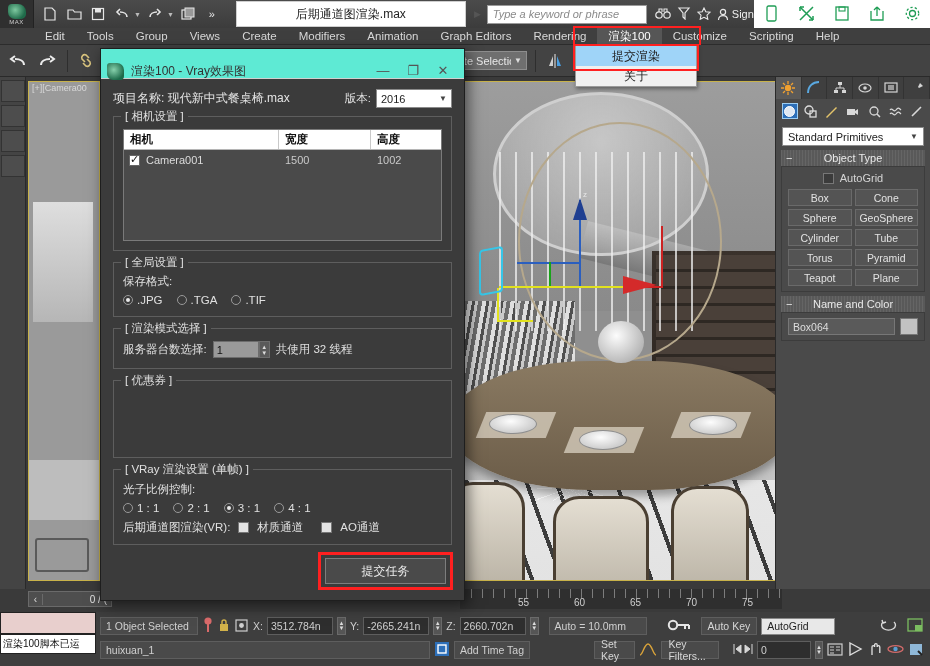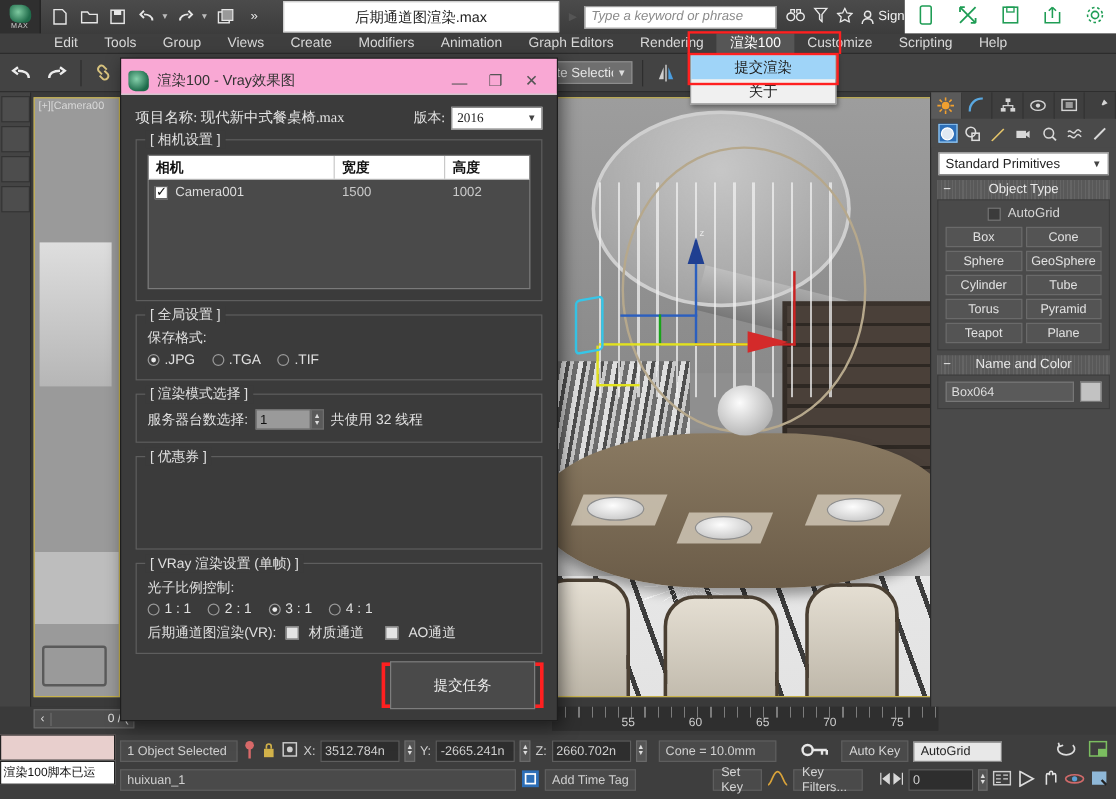--- a/index.html
+++ b/index.html
@@ -242,29 +242,29 @@
   .selfield { background:#e8e8e8; color:#222; border:1px solid #888; height:17px;
               display:flex; align-items:center; padding:0 5px; font-size:10.5px; width:74px;}
 
   
   .dialog {
     position:absolute; left:100px; top:48px; width:365px; height:553px;
     background:#3b3b3b; border:1px solid #1e1e1e; z-index:50;
     box-shadow:3px 4px 14px rgba(0,0,0,.55);
   }
   .dlg-title {
-    height:30px; background:#f9a8d4; display:flex; align-items:flex-end; padding:2px 6px;
+    height:30px; background:#5eead4; display:flex; align-items:flex-start; padding:14px 6px;
     border-bottom:1px solid #d0d0d0;
   }
   .dlg-ico { width:17px; height:17px; margin-right:7px;
      background:radial-gradient(circle at 40% 40%, #86d1ac, #1d6a4a 72%); border-radius:3px 7px 4px 6px; }
   .dlg-title .t { color:#333; font-size:12px; flex:1; }
   .dlg-ctl { width:30px; text-align:center; color:#555; font-size:13px; }
   .dlg-body { padding:10px 12px; color:#dcdcdc; }
-  .dlg-row1 { display:flex; align-items:center; justify-content:space-between; margin-bottom:8px;font-family:Liberation Serif, serif; }
+  .dlg-row1 { display:flex; align-items:center; justify-content:space-between; margin-bottom:8px; }
   .projname { font-size:12px; color:#e4e4e4; }
   .verwrap { display:flex; align-items:center; gap:5px; }
   .verlbl { font-size:11.5px; color:#e0e0e0; }
   .versel { background:#fff; color:#222; border:1px solid #8a8a8a; height:19px; width:76px;
             display:flex; align-items:center; justify-content:space-between; padding:0 4px; font-size:11px;}
   .group { border:1px solid #5e5e5e; margin-bottom:11px; padding:9px 9px 9px; position:relative; }
   .group > .legend { position:absolute; top:-8px; left:7px; background:#3b3b3b; padding:0 4px;
                      font-size:11.5px; color:#e0e0e0; }
   .camtable { background:#4a4a4a; border:1px solid #7a7a7a; height:112px; }
   .camhead { display:flex; background:#fff; height:20px; border-bottom:1px solid #b5b5b5; }
@@ -293,21 +293,21 @@
   .numspin .nf { width:46px; height:17px; background:#9a9a9a; border:1px solid #6d6d6d; color:#111;
                  font-size:11px; display:flex; align-items:center; padding:0 3px; }
   .numspin .sp { width:11px; height:17px; background:#5a5a5a; border:1px solid #6d6d6d;
                  display:flex; flex-direction:column; align-items:center; justify-content:center;
                  font-size:6px; line-height:6px; color:#ddd;}
   .coupon { height:78px; }
   .chkrow { display:flex; align-items:center; gap:8px; margin-top:6px; font-size:11.5px; color:#e0e0e0;}
   .chkbox2 { width:11px; height:11px; background:#e4e4e4; border:1px solid #777; }
   .submit-wrap { position:absolute; left:217px; bottom:10px; width:135px; height:38px;
                  border:3px solid #ff2020; display:flex; align-items:center; justify-content:center; }
-  .submit-btn { width:121px; height:40px; background:#4a4a4a; border:1px solid #7d7d7d;
+  .submit-btn { width:121px; height:26px; background:#4a4a4a; border:1px solid #7d7d7d;
                 color:#ececec; font-size:12px; display:flex; align-items:center; justify-content:center;}
 </style>
 </head>
 <body>
 
 <div class="app">
 
   <div class="titlebar">
     <div class="maxlogo">
       <div class="blob"></div>
@@ -753,21 +753,21 @@
       <div class="spin">
           <span>▲</span>
           <span>▼</span>
         </div>
       <span style="font-size:10.5px;color:#cfcfcf;">Z:</span>
       <div class="coordfield">2660.702n</div>
       <div class="spin">
           <span>▲</span>
           <span>▼</span>
         </div>
-      <div class="sfield" style="width:98px;margin-left:6px;">Cone = 10.0mm</div>
+      <div class="sfield" style="width:98px;margin-left:6px;">Auto = 10.0mm</div>
       <span style="margin-left:16px;">
         <svg width="24" height="14" viewBox="0 0 24 14">
             <circle cx="6" cy="7" r="4.2" fill="none" stroke="#e6e6e6" stroke-width="2"></circle>
             <path d="M10 7h12M18 7v4M22 7v4" stroke="#e6e6e6" stroke-width="2"></path>
           </svg>
       </span>
       <div class="keybtn" style="margin-left:6px;">Auto Key</div>
       <div class="selfield">AutoGrid</div>
       <span style="margin-left:auto;margin-right:6px;">
         <svg width="17" height="15" viewBox="0 0 17 15">

